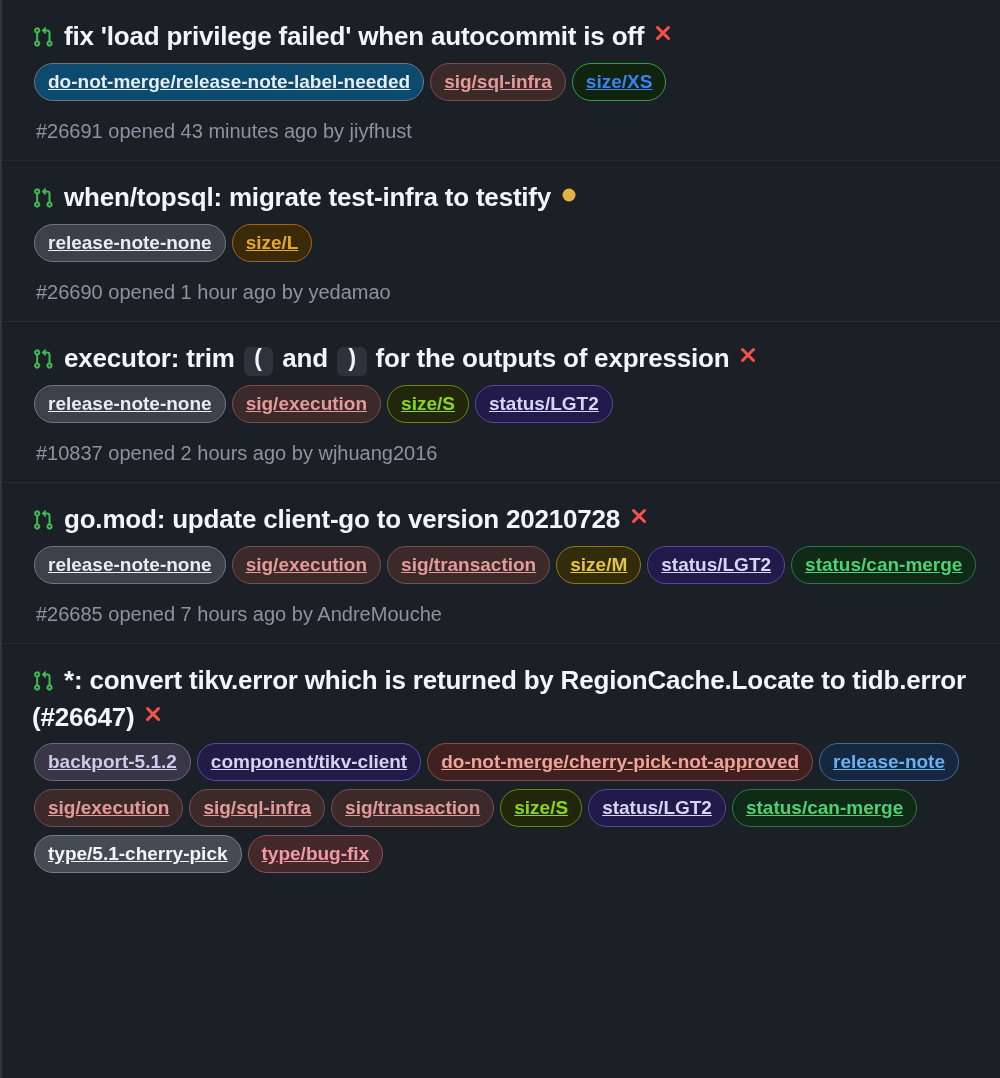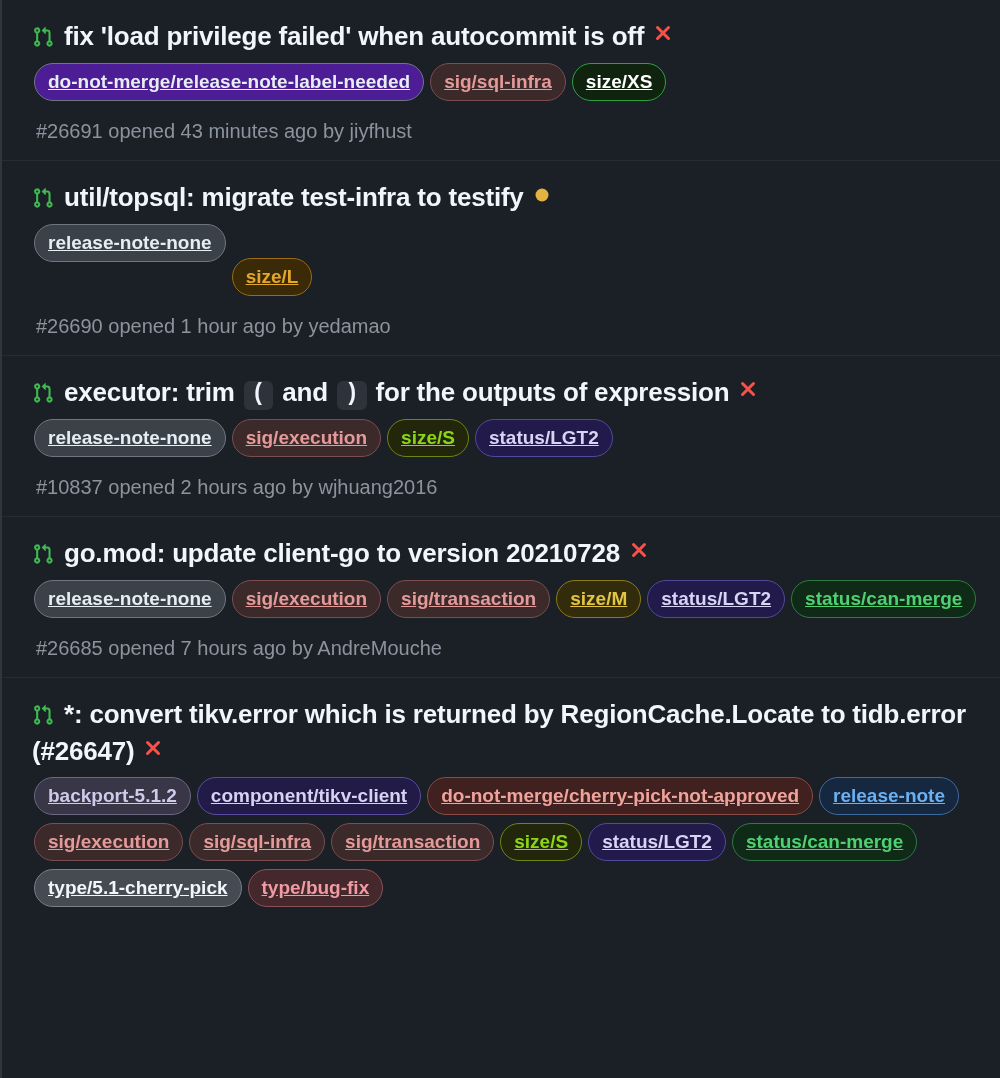--- a/index.html
+++ b/index.html
@@ -111,30 +111,30 @@
 </head>
 <body>
 
 <div id="pr-list">
     <div class="pr-row">
       <div class="pr-title-line"><span class="pr-icon"><svg viewBox="0 0 16 16" fill="#3fb950" aria-hidden="true">
             <path d="M1.5 3.25a2.25 2.25 0 1 1 3 2.122v5.256a2.251 2.251 0 1 1-1.5 0V5.372A2.25 2.25 0 0 1 1.5 3.25Zm5.677-.177L9.573.677A.25.25 0 0 1 10 .854V2.5h1A2.5 2.5 0 0 1 13.5 5v5.628a2.251 2.251 0 1 1-1.5 0V5a1 1 0 0 0-1-1h-1v1.646a.25.25 0 0 1-.427.177L7.177 3.427a.25.25 0 0 1 0-.354ZM3.75 2.5a.75.75 0 1 0 0 1.5.75.75 0 0 0 0-1.5Zm0 9.5a.75.75 0 1 0 0 1.5.75.75 0 0 0 0-1.5Zm8.25.75a.75.75 0 1 0 1.5 0 .75.75 0 0 0-1.5 0Z"></path>
           </svg></span><a class="pr-title" href="#">fix 'load privilege failed' when autocommit is off</a><span class="status-mark"><svg width="22" height="22" viewBox="0 0 16 16" fill="none" stroke="#f85149" stroke-width="2.2" stroke-linecap="round">
             <path d="M4 4 L12 12 M12 4 L4 12"></path>
           </svg></span></div>
-      <div class="labels"><a href="#" class="label" style="background:#4c1d95;border-color:#6e7681;color:#e6edf3;">do-not-merge/release-note-label-needed</a><a href="#" class="label" style="background:#3c2a2b;border-color:#7a4d4f;color:#e59a9a;">sig/sql-infra</a><a href="#" class="label" style="background:#10230f;border-color:#2ea043;color:#ffffff;">size/XS</a></div>
+      <div class="labels"><a href="#" class="label" style="background:#0c4a6e;border-color:#6e7681;color:#e6edf3;">do-not-merge/release-note-label-needed</a><a href="#" class="label" style="background:#3c2a2b;border-color:#7a4d4f;color:#e59a9a;">sig/sql-infra</a><a href="#" class="label" style="background:#10230f;border-color:#2ea043;color:#3b82f6;">size/XS</a></div>
       <div class="meta">#26691 opened 43 minutes ago by jiyfhust</div>
     </div>
     <div class="pr-row">
       <div class="pr-title-line"><span class="pr-icon"><svg viewBox="0 0 16 16" fill="#3fb950" aria-hidden="true">
             <path d="M1.5 3.25a2.25 2.25 0 1 1 3 2.122v5.256a2.251 2.251 0 1 1-1.5 0V5.372A2.25 2.25 0 0 1 1.5 3.25Zm5.677-.177L9.573.677A.25.25 0 0 1 10 .854V2.5h1A2.5 2.5 0 0 1 13.5 5v5.628a2.251 2.251 0 1 1-1.5 0V5a1 1 0 0 0-1-1h-1v1.646a.25.25 0 0 1-.427.177L7.177 3.427a.25.25 0 0 1 0-.354ZM3.75 2.5a.75.75 0 1 0 0 1.5.75.75 0 0 0 0-1.5Zm0 9.5a.75.75 0 1 0 0 1.5.75.75 0 0 0 0-1.5Zm8.25.75a.75.75 0 1 0 1.5 0 .75.75 0 0 0-1.5 0Z"></path>
-          </svg></span><a class="pr-title" href="#">util/topsql: migrate test-infra to testify</a><span class="status-mark"><svg width="20" height="20" viewBox="0 0 16 16">
+          </svg></span><a class="pr-title" href="#">when/topsql: migrate test-infra to testify</a><span class="status-mark"><svg width="20" height="20" viewBox="0 0 16 16">
             <circle cx="8" cy="8" r="5.2" fill="#e3b341"></circle>
           </svg></span></div>
-      <div class="labels"><a href="#" class="label" style="background:#3b4149;border-color:#6e7681;color:#e6edf3;">release-note-none</a><a href="#" class="label" style="background:#3b2a08;border-color:#9e6a10;color:#e3a72c;margin-top:34px;">size/L</a></div>
+      <div class="labels"><a href="#" class="label" style="background:#3b4149;border-color:#6e7681;color:#e6edf3;">release-note-none</a><a href="#" class="label" style="background:#3b2a08;border-color:#9e6a10;color:#e3a72c;">size/L</a></div>
       <div class="meta">#26690 opened 1 hour ago by yedamao</div>
     </div>
     <div class="pr-row">
       <div class="pr-title-line"><span class="pr-icon"><svg viewBox="0 0 16 16" fill="#3fb950" aria-hidden="true">
             <path d="M1.5 3.25a2.25 2.25 0 1 1 3 2.122v5.256a2.251 2.251 0 1 1-1.5 0V5.372A2.25 2.25 0 0 1 1.5 3.25Zm5.677-.177L9.573.677A.25.25 0 0 1 10 .854V2.5h1A2.5 2.5 0 0 1 13.5 5v5.628a2.251 2.251 0 1 1-1.5 0V5a1 1 0 0 0-1-1h-1v1.646a.25.25 0 0 1-.427.177L7.177 3.427a.25.25 0 0 1 0-.354ZM3.75 2.5a.75.75 0 1 0 0 1.5.75.75 0 0 0 0-1.5Zm0 9.5a.75.75 0 1 0 0 1.5.75.75 0 0 0 0-1.5Zm8.25.75a.75.75 0 1 0 1.5 0 .75.75 0 0 0-1.5 0Z"></path>
           </svg></span><a class="pr-title" href="#">executor: trim <code class="inline-code">(</code> and <code class="inline-code">)</code> for the outputs of expression</a><span class="status-mark"><svg width="22" height="22" viewBox="0 0 16 16" fill="none" stroke="#f85149" stroke-width="2.2" stroke-linecap="round">
             <path d="M4 4 L12 12 M12 4 L4 12"></path>
           </svg></span></div>
       <div class="labels"><a href="#" class="label" style="background:#3b4149;border-color:#6e7681;color:#e6edf3;">release-note-none</a><a href="#" class="label" style="background:#3c2a2b;border-color:#7a4d4f;color:#e59a9a;">sig/execution</a><a href="#" class="label" style="background:#22260a;border-color:#6f8512;color:#8bd619;">size/S</a><a href="#" class="label" style="background:#211a4a;border-color:#514a9c;color:#d8d4f5;">status/LGT2</a></div>
       <div class="meta">#10837 opened 2 hours ago by wjhuang2016</div>

